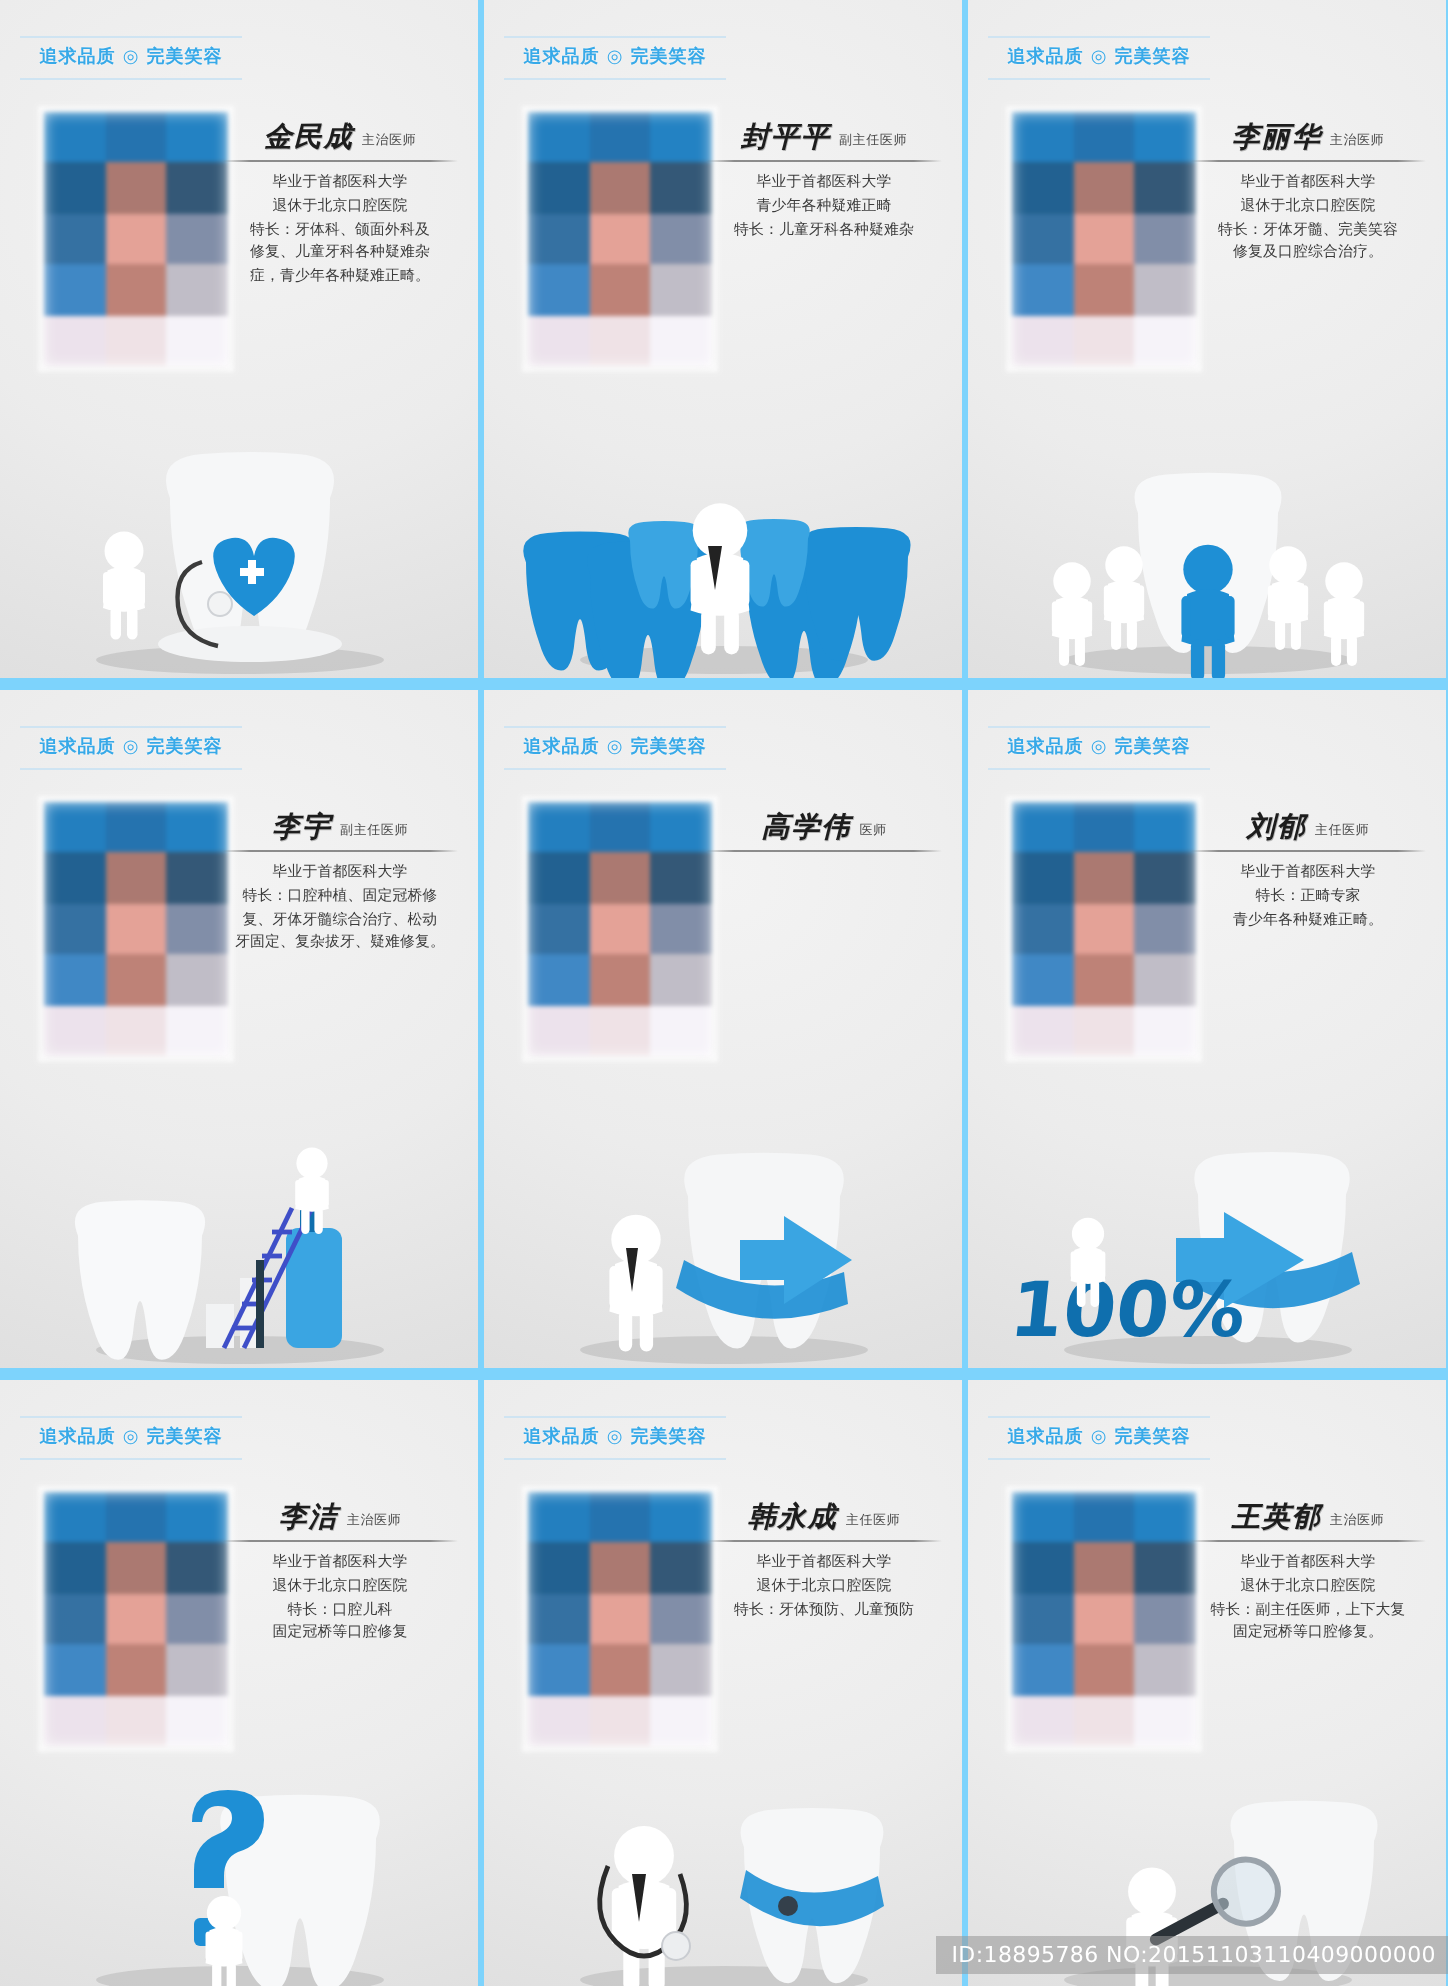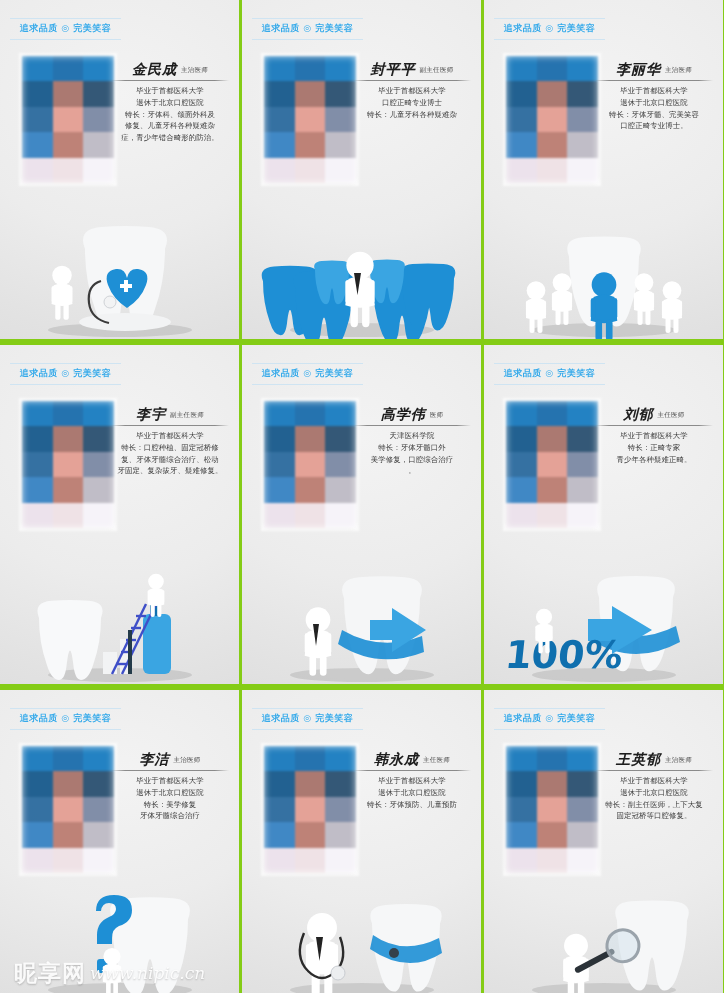--- a/index.html
+++ b/index.html
@@ -15,21 +15,21 @@
     background:#ffffff;
   }
   .grid{
     display:grid;
     grid-template-columns:239px 239px 239px;
     grid-template-rows:339px 339px 309px;
     column-gap:3px;
     row-gap:6px;
     width:724px;
     height:993px;
-    background:#84cc16;
+    background:#7dd3fc;
   }
   .card{
     position:relative;
     overflow:hidden;
     background:
       radial-gradient(ellipse 150% 90% at 50% 28%, #f3f3f3 0%, #ececec 45%, #e2e2e2 78%, #dcdcdc 100%);
   }
 
   
   .card-header{
@@ -194,21 +194,21 @@
           <div class="nameline">
             <span class="name">金民成</span>
             <span class="title">主治医师</span>
           </div>
           <div class="divider"></div>
           <div class="desc">
             <div>毕业于首都医科大学</div>
             <div>退休于北京口腔医院</div>
             <div>特长：牙体科、颌面外科及</div>
             <div>修复、儿童牙科各种疑难杂</div>
-            <div>症，青少年错合畸形的防治。</div>
+            <div>症，青少年各种疑难正畸。</div>
           </div>
         </div>
         <div class="art">
           <svg viewBox="0 0 239 150" preserveAspectRatio="xMidYMax meet">
             <ellipse cx="120" cy="141" rx="72" ry="7" fill="rgba(0,0,0,.10)"></ellipse>
             <g transform="translate(125,104) scale(2)">
               <path d="M-20,-22 Q-24,-32 -12,-33 Q0,-34 12,-33 Q24,-32 20,-22 Q20,-6 15,8 Q12,18 7,18 Q3,18 2,7 Q1,-1 0,-1 Q-1,-1 -2,7 Q-3,18 -7,18 Q-12,18 -15,8 Q-20,-6 -20,-22 Z" fill="#f6f7f8"></path>
             </g>
             <ellipse cx="125" cy="133" rx="46" ry="9" fill="#f2f3f4"></ellipse>
             <path d="M108,96 q-5,-14 8,-16 q9,-1 11,9 q2,-10 11,-9 q13,2 8,16 q-5,14 -19,23 q-14,-9 -19,-23 Z" fill="#1e8fd5"></path>
@@ -252,21 +252,21 @@
           <div class="halo"></div>
         </div>
         <div class="info">
           <div class="nameline">
             <span class="name">封平平</span>
             <span class="title">副主任医师</span>
           </div>
           <div class="divider"></div>
           <div class="desc">
             <div>毕业于首都医科大学</div>
-            <div>口腔正畸专业博士</div>
+            <div>青少年各种疑难正畸</div>
             <div>特长：儿童牙科各种疑难杂</div>
           </div>
         </div>
         <div class="art">
           <svg viewBox="0 0 239 150" preserveAspectRatio="xMidYMax meet">
             <ellipse cx="120" cy="141" rx="72" ry="7" fill="rgba(0,0,0,.10)"></ellipse>
             <g transform="translate(48,122) scale(1.35)">
               <path d="M-20,-22 Q-24,-32 -12,-33 Q0,-34 12,-33 Q24,-32 20,-22 Q20,-6 15,8 Q12,18 7,18 Q3,18 2,7 Q1,-1 0,-1 Q-1,-1 -2,7 Q-3,18 -7,18 Q-12,18 -15,8 Q-20,-6 -20,-22 Z" fill="#1e8fd5"></path>
             </g>
             <g transform="translate(82,130) scale(1.45)">
@@ -323,21 +323,21 @@
         <div class="info">
           <div class="nameline">
             <span class="name">李丽华</span>
             <span class="title">主治医师</span>
           </div>
           <div class="divider"></div>
           <div class="desc">
             <div>毕业于首都医科大学</div>
             <div>退休于北京口腔医院</div>
             <div>特长：牙体牙髓、完美笑容</div>
-            <div>口腔正畸专业博士。</div>
+            <div>修复及口腔综合治疗。</div>
           </div>
         </div>
         <div class="art">
           <svg viewBox="0 0 239 150" preserveAspectRatio="xMidYMax meet">
             <ellipse cx="120" cy="141" rx="72" ry="7" fill="rgba(0,0,0,.10)"></ellipse>
             <g transform="translate(120,106) scale(1.75)">
               <path d="M-20,-22 Q-24,-32 -12,-33 Q0,-34 12,-33 Q24,-32 20,-22 Q20,-6 15,8 Q12,18 7,18 Q3,18 2,7 Q1,-1 0,-1 Q-1,-1 -2,7 Q-3,18 -7,18 Q-12,18 -15,8 Q-20,-6 -20,-22 Z" fill="#f7f8f9"></path>
             </g>
             <g transform="translate(52,126) scale(0.72)">
               <ellipse cx="0" cy="-34" rx="13" ry="13" fill="#ffffff"></ellipse>
@@ -473,26 +473,20 @@
             <i style="background: rgb(247, 244, 250);"></i>
           </div>
           <div class="halo"></div>
         </div>
         <div class="info">
           <div class="nameline">
             <span class="name">高学伟</span>
             <span class="title">医师</span>
           </div>
           <div class="divider"></div>
-          <div class="desc">
-            <div>天津医科学院</div>
-            <div>特长：牙体牙髓口外</div>
-            <div>美学修复，口腔综合治疗</div>
-            <div>。</div>
-          </div>
         </div>
         <div class="art">
           <svg viewBox="0 0 239 150" preserveAspectRatio="xMidYMax meet">
             <ellipse cx="120" cy="141" rx="72" ry="7" fill="rgba(0,0,0,.10)"></ellipse>
             <g transform="translate(140,106) scale(1.9)">
               <path d="M-20,-22 Q-24,-32 -12,-33 Q0,-34 12,-33 Q24,-32 20,-22 Q20,-6 15,8 Q12,18 7,18 Q3,18 2,7 Q1,-1 0,-1 Q-1,-1 -2,7 Q-3,18 -7,18 Q-12,18 -15,8 Q-20,-6 -20,-22 Z" fill="#f5f6f7"></path>
             </g>
             <path d="M96,110 q40,26 86,8 l-2,-16 q-42,16 -80,-6 Z" fill="#1e8fd5" opacity=".92"></path>
             <path d="M150,74 l34,22 l-34,22 l0,-12 l-22,0 l0,-20 l22,0 Z" fill="#3aa5e2"></path>
             <g transform="translate(76,118) scale(0.95)">
@@ -589,22 +583,22 @@
         </div>
         <div class="info">
           <div class="nameline">
             <span class="name">李洁</span>
             <span class="title">主治医师</span>
           </div>
           <div class="divider"></div>
           <div class="desc">
             <div>毕业于首都医科大学</div>
             <div>退休于北京口腔医院</div>
-            <div>特长：美学修复</div>
-            <div>牙体牙髓综合治疗</div>
+            <div>特长：口腔儿科</div>
+            <div>固定冠桥等口腔修复</div>
           </div>
         </div>
         <div class="art">
           <svg viewBox="0 0 239 150" preserveAspectRatio="xMidYMax meet">
             <ellipse cx="120" cy="141" rx="72" ry="7" fill="rgba(0,0,0,.10)"></ellipse>
             <g transform="translate(150,112) scale(1.9)">
               <path d="M-20,-22 Q-24,-32 -12,-33 Q0,-34 12,-33 Q24,-32 20,-22 Q20,-6 15,8 Q12,18 7,18 Q3,18 2,7 Q1,-1 0,-1 Q-1,-1 -2,7 Q-3,18 -7,18 Q-12,18 -15,8 Q-20,-6 -20,-22 Z" fill="#f7f8f9"></path>
             </g>
             <path d="M96,62 q0,-16 18,-16 q18,0 18,15 q0,12 -13,16 q-7,3 -7,12 l0,6 l-15,0 l0,-9 q0,-13 12,-18 q7,-3 7,-8 q0,-6 -7,-6 q-7,0 -8,8 Z" fill="#1e8fd5"></path>
             <rect x="97" y="110" width="15" height="14" rx="3" fill="#1e8fd5"></rect>
@@ -730,18 +724,15 @@
             </g>
             <g transform="rotate(-28 120 108)">
               <rect x="88" y="104" width="44" height="6" rx="3" fill="#2b3238"></rect>
               <circle cx="142" cy="107" r="16" fill="rgba(210,225,235,.5)" stroke="#9aa3ab" stroke-width="3"></circle>
             </g>
           </svg>
         </div>
       </div>
     </div>
 
-  <div class="watermark">
-    <span class="wm-logo">昵享网</span>
-    <span class="wm-url">www.nipic.cn</span>
-  </div>
-
+
+  <div class="idbar">ID:18895786 NO:20151103110409000000</div>
 </div>
 
 </body></html>

